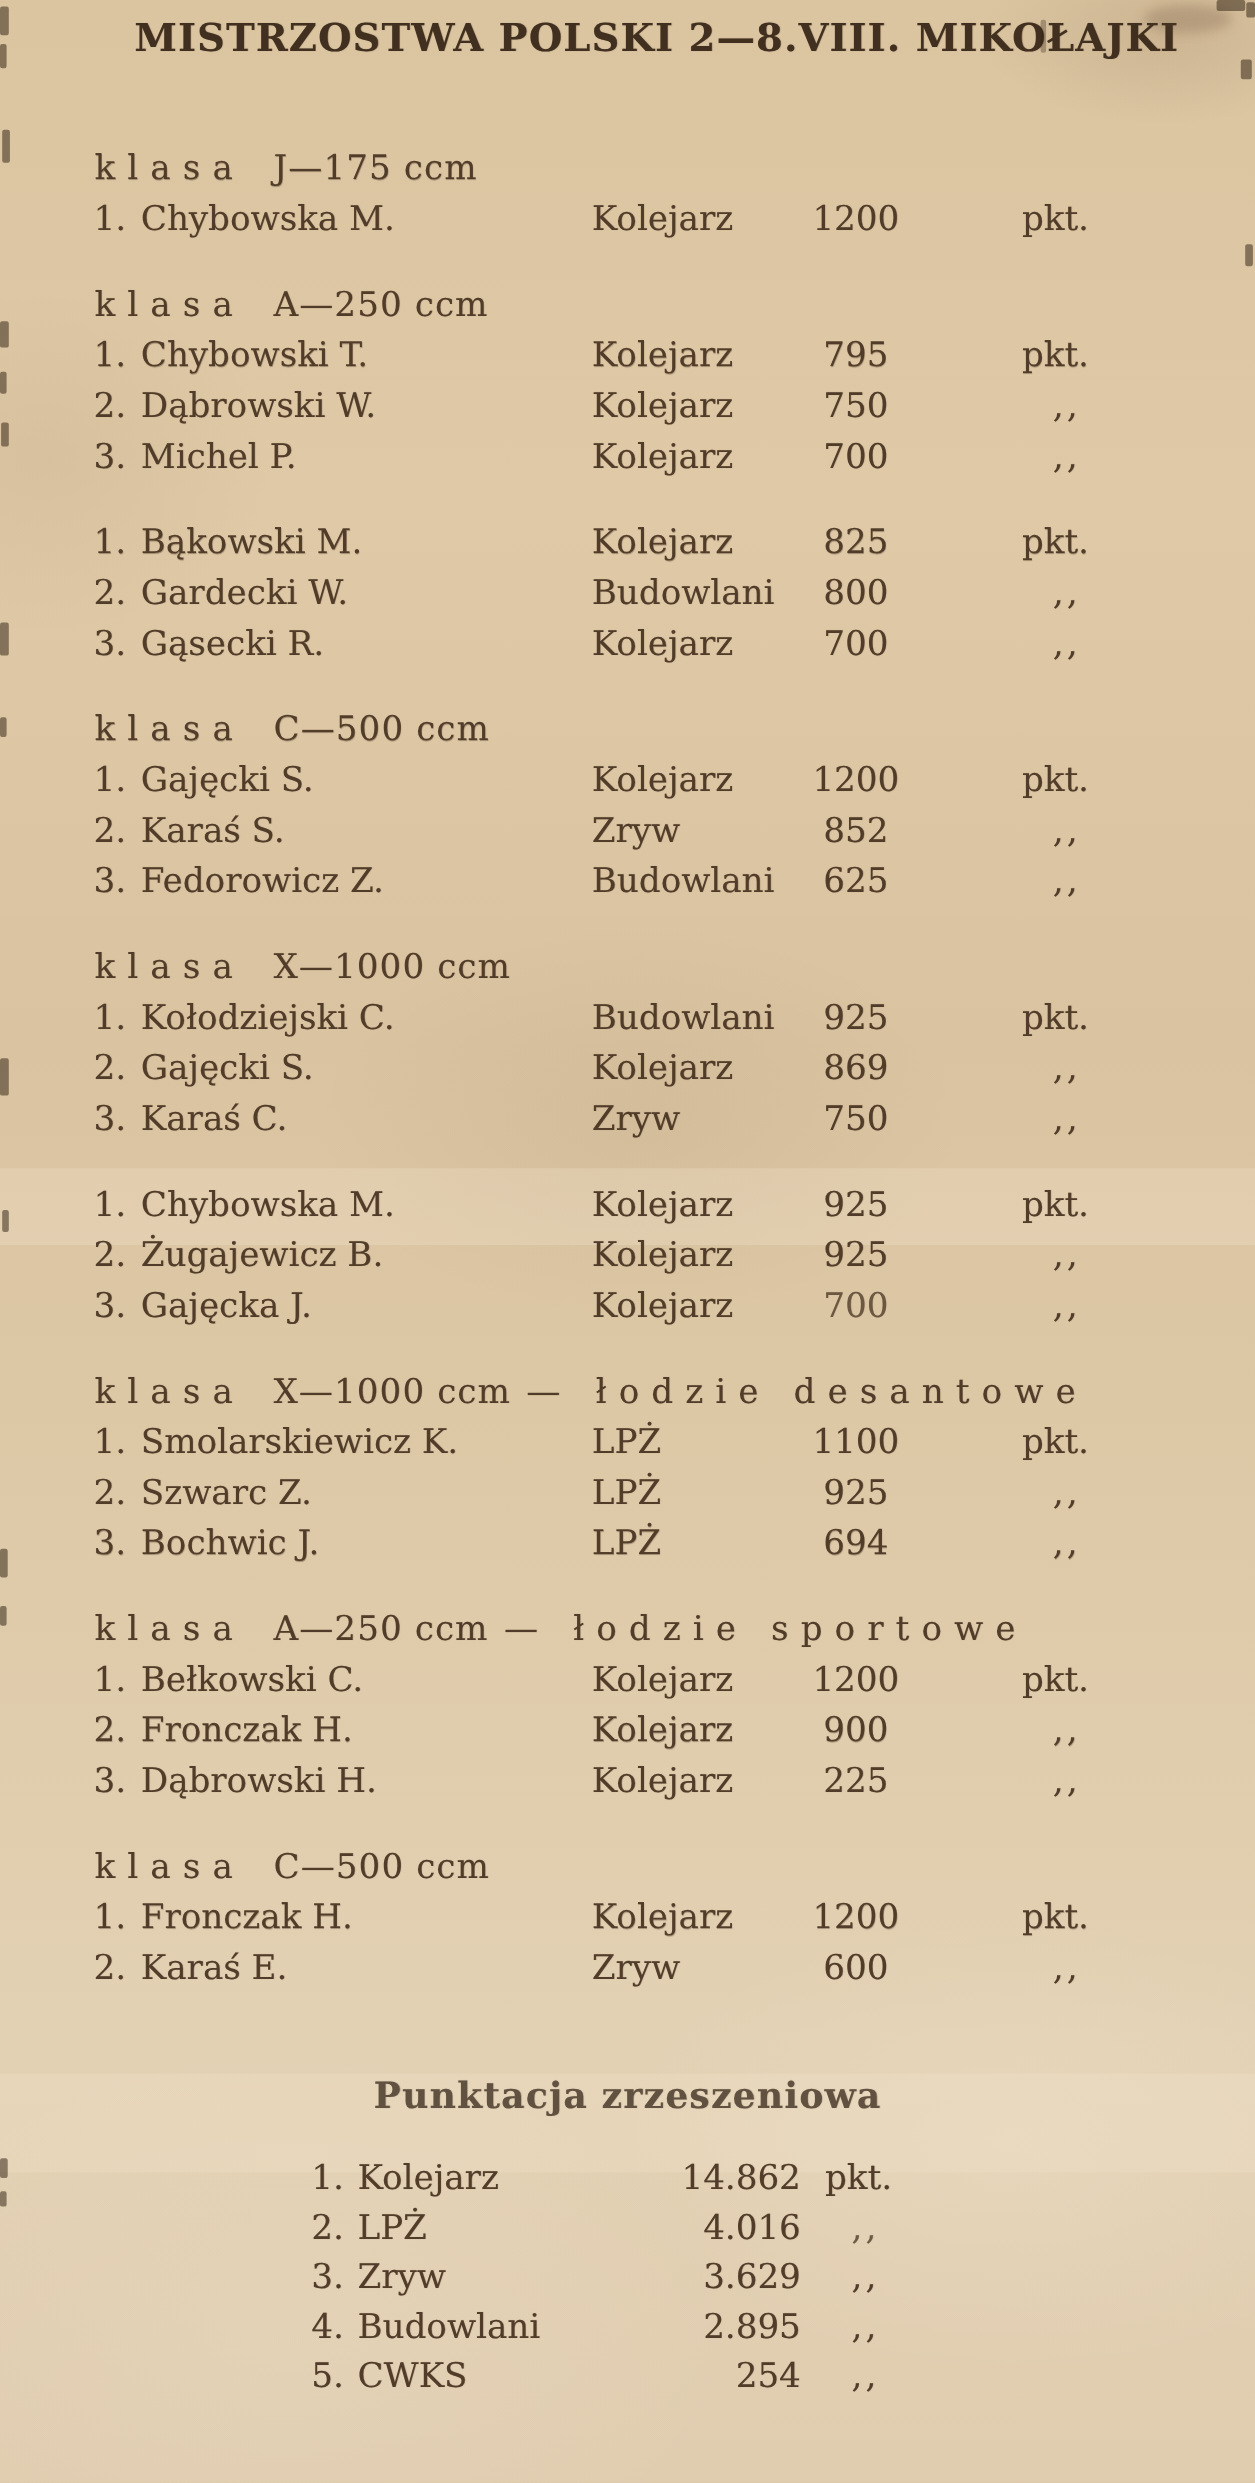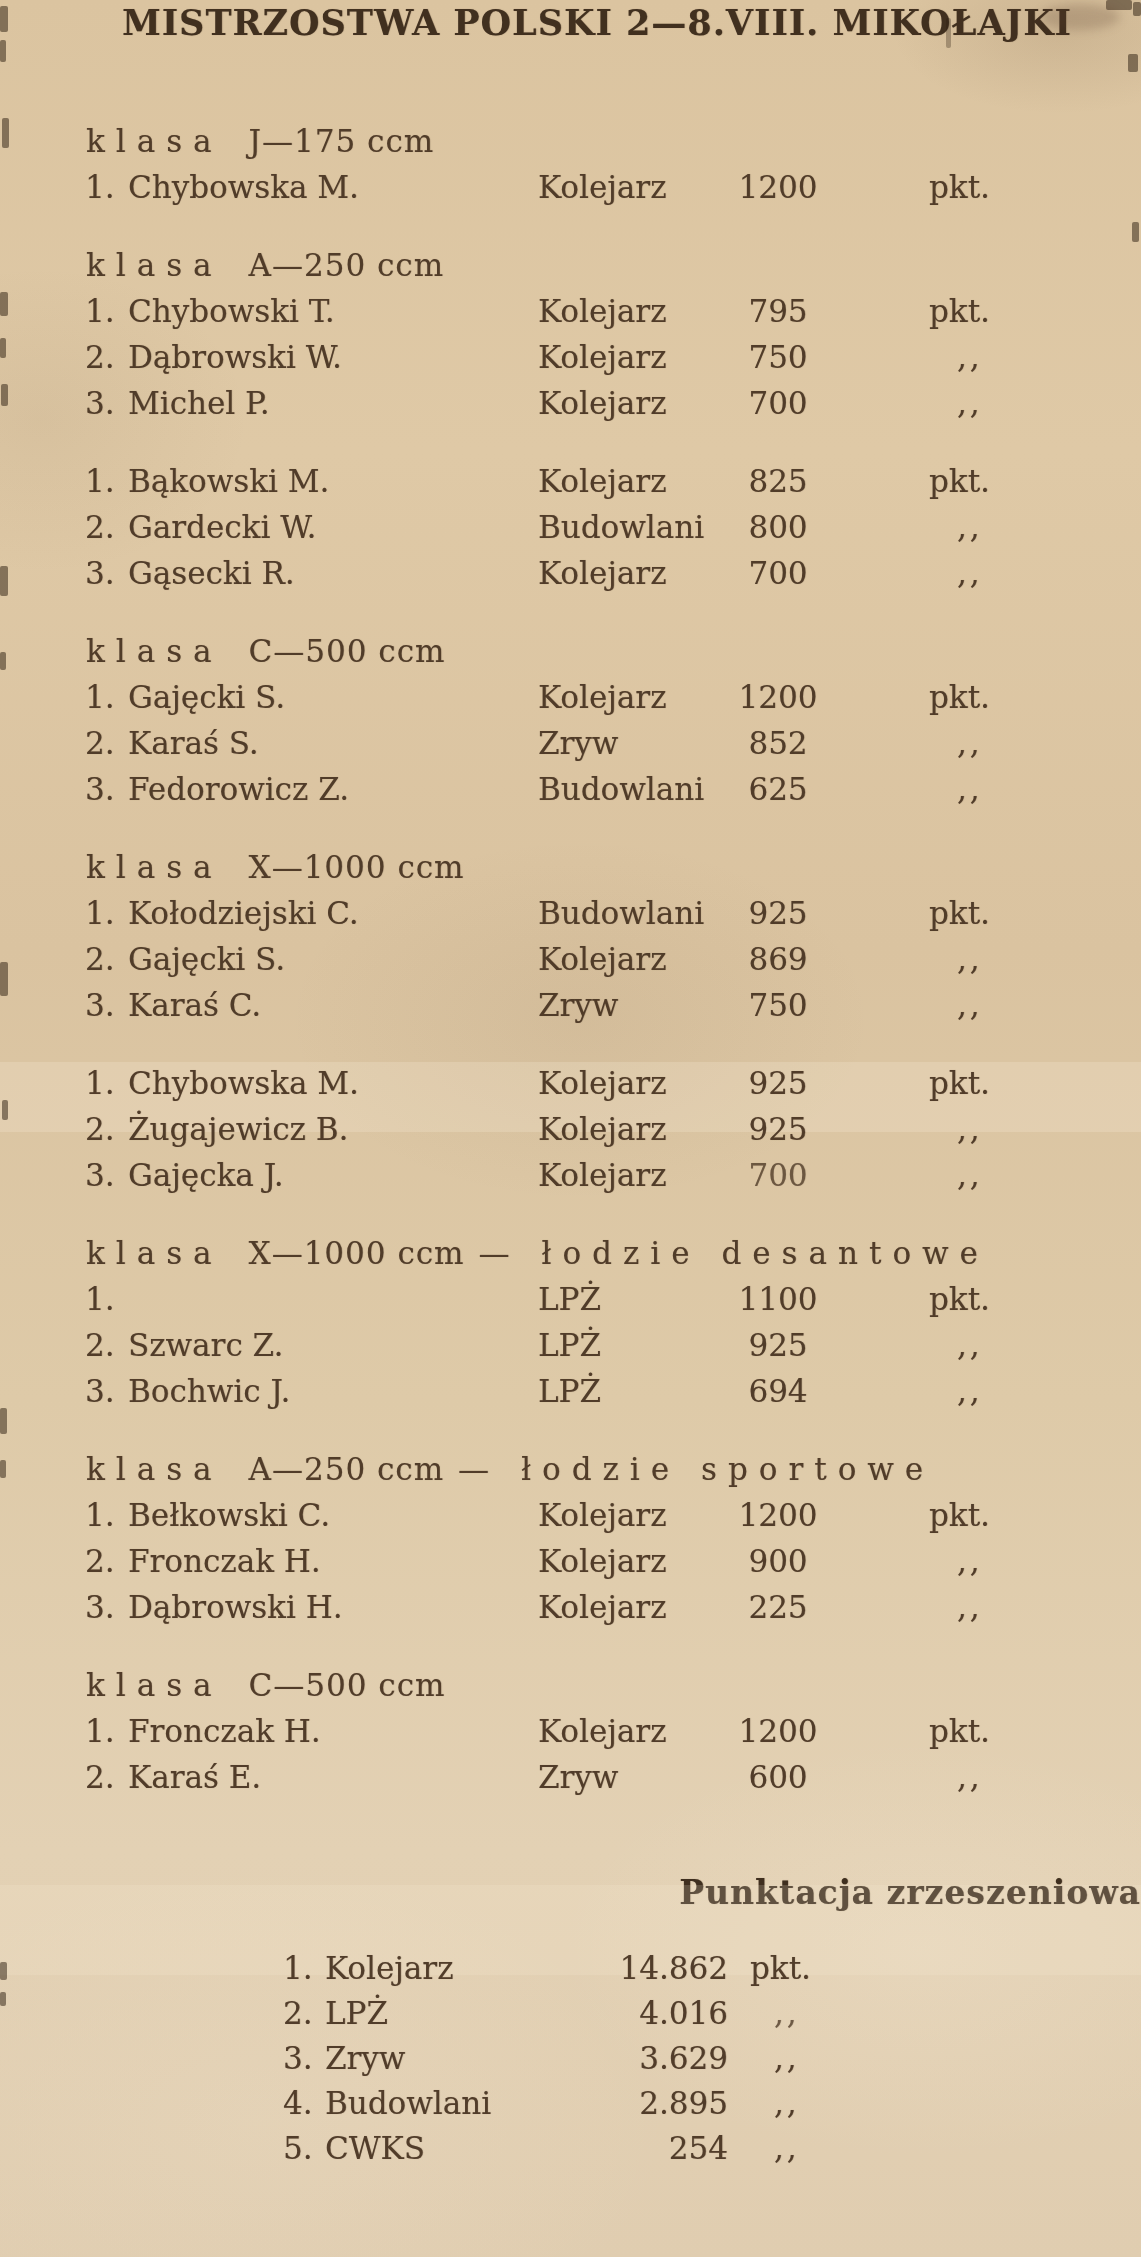--- a/index.html
+++ b/index.html
@@ -10,21 +10,21 @@
     color:rgba(74,54,36,.93);
     background-color:#dcc6a3;
     background-image:
       radial-gradient(240px 120px at 1060px 30px, rgba(110,84,56,.14), transparent 70%),
       radial-gradient(300px 220px at 40px 420px, rgba(120,95,65,.08), transparent 70%),
       radial-gradient(420px 260px at 580px 1020px, rgba(112,86,58,.07), transparent 70%),
       radial-gradient(520px 300px at 920px 1950px, rgba(250,240,222,.18), transparent 70%),
       radial-gradient(600px 380px at 260px 2120px, rgba(248,238,220,.12), transparent 70%),
       linear-gradient(180deg,#dbc4a0 0%,#dfc9a6 20%,#dac3a0 42%,#decaa8 62%,#e3d1b4 82%,#e0cdb0 100%);
   }
-  .page{position:relative;width:100%;height:100%;box-sizing:border-box}
+  .page{position:relative;width:100%;height:100%;padding-top:12px;box-sizing:border-box}
   .band{position:absolute;left:0;width:1141px;pointer-events:none}
   .band.b1{top:1062px;height:70px;background:rgba(247,236,216,.25)}
   .band.b2{top:1885px;height:90px;background:rgba(247,237,218,.18)}
 
   .title{
     margin-left:122px;font-size:35px;line-height:46px;font-weight:700;
     letter-spacing:1px;color:rgba(60,43,27,.95);
     text-shadow:.5px .4px .8px rgba(70,50,32,.45);
   }
 
@@ -40,21 +40,21 @@
      text-shadow:.4px .3px .7px rgba(70,50,32,.4)}
   .rk{position:absolute;left:85px}
   .nm{position:absolute;left:128px}
   .cl{position:absolute;left:538px}
   .pt{position:absolute;left:640px;width:276px;text-align:center}
   .un{position:absolute;left:929px}
   .un.ditto{left:957px;letter-spacing:3px}
   .soft{filter:blur(.7px);opacity:.8}
 
   .summary{margin-top:70px}
-  .sum-title{text-align:right;font-size:33px;line-height:46px;font-weight:700;
+  .sum-title{text-align:center;font-size:33px;line-height:46px;font-weight:700;
     color:rgba(58,42,26,.95);letter-spacing:1px;
     text-shadow:.5px .4px .8px rgba(70,50,32,.45)}
   .sum-list{margin-top:30px}
   .sr{position:relative;height:45px;font-size:31px;line-height:45px;
       text-shadow:.4px .3px .7px rgba(70,50,32,.4)}
   .srk{position:absolute;left:283px}
   .snm{position:absolute;left:325px}
   .spt{position:absolute;left:510px;width:218px;text-align:right}
   .sun{position:absolute;left:750px}
   .sun.ditto{left:774px;letter-spacing:3px}
@@ -214,20 +214,21 @@
       <span class="un ditto">,,</span>
     </div>
   </div>
 
   <div class="sec">
     <div class="sh">
       <span class="sp1">klasa</span><span class="spec">X—1000 ccm</span><span class="sp2">— łodzie desantowe</span>
     </div>
     <div class="r">
       <span class="rk">1.</span>
+      <span class="nm">Smolarskiewicz K.</span>
       <span class="cl">LPŻ</span>
       <span class="pt">1100</span>
       <span class="un">pkt.</span>
     </div>
     <div class="r">
       <span class="rk">2.</span>
       <span class="nm">Szwarc Z.</span>
       <span class="cl">LPŻ</span>
       <span class="pt">925</span>
       <span class="un ditto">,,</span>

